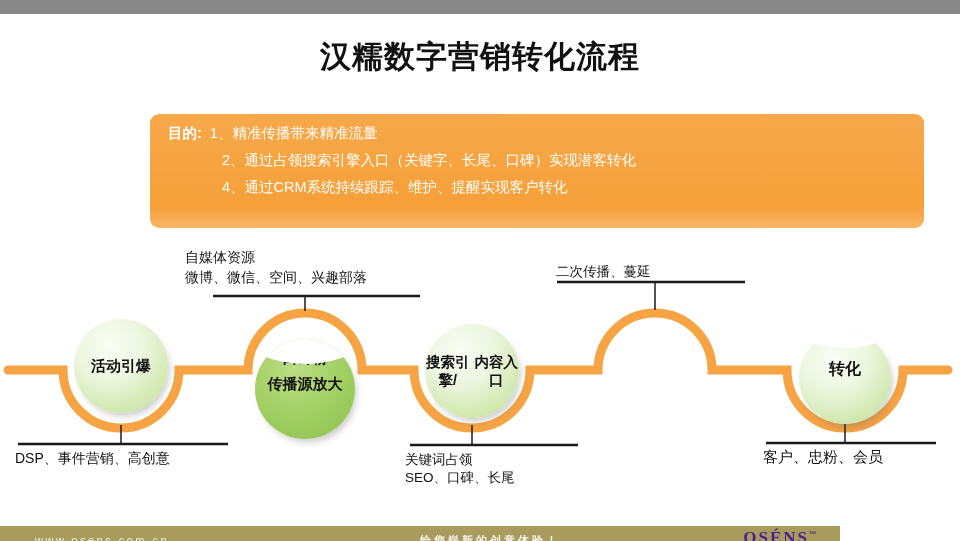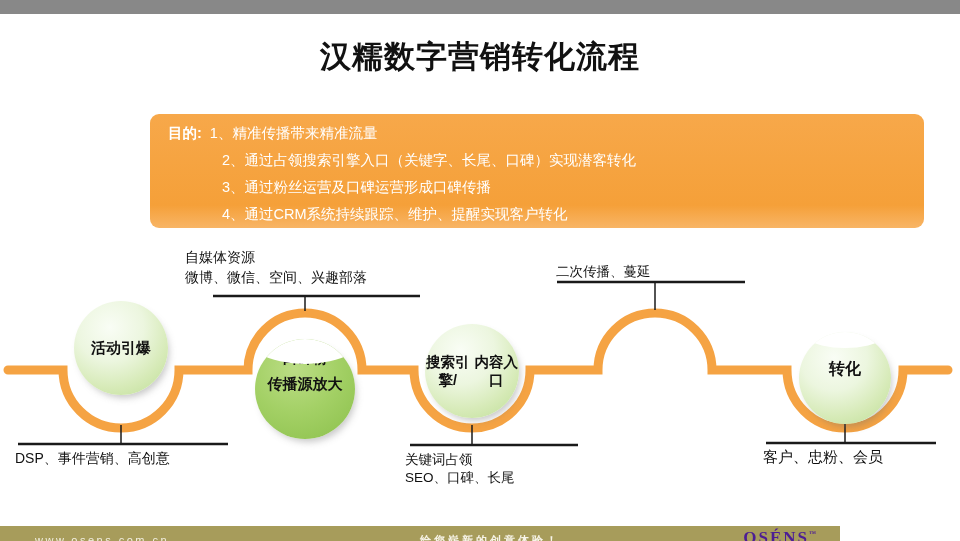--- a/index.html
+++ b/index.html
@@ -19,21 +19,21 @@
   .diagram-svg{position:absolute;left:0;top:0;z-index:1;pointer-events:none;}
   
   .ball{position:absolute;border-radius:50%;overflow:hidden;z-index:2;
         box-shadow:3px 5px 7px -2px rgba(110,110,110,.38);}
   .ball-light{background:radial-gradient(circle at 38% 28%,#f9fdf5 0%,#ecf6df 38%,#d6eab7 68%,#bcdd93 100%);}
   .ball-dark{background:radial-gradient(circle at 40% 30%,#bbdd85 0%,#a3d065 48%,#8bc04b 100%);}
   .scoop{position:absolute;background:#ffffff;border-radius:50%;z-index:2;}
   .node-text{position:absolute;left:0;width:100%;text-align:center;font-weight:800;
              color:#111;font-size:15px;line-height:18px;}
   .under-scoop{z-index:1;} .over-scoop{z-index:3;}
-  #ball1{left:74px;top:287px;width:94px;height:94px;display:flex;align-items:center;justify-content:center;}
+  #ball1{left:74px;top:305px;width:94px;height:94px;display:flex;align-items:center;justify-content:center;}
   #ball2{left:255px;top:325px;width:100px;height:100px;}
   #ball2 .scoop{left:-15%;top:-45%;width:130%;height:70%;}
   #ball2 .t-a{top:10px;} #ball2 .t-b{top:36px;}
   #ball3{left:425px;top:310px;width:94px;height:94px;display:flex;flex-direction:row;
          align-items:center;justify-content:center;gap:3px;}
   #ball3 .node-text{position:static;font-size:14.5px;}
   #ball4{left:606px;top:331px;width:94px;height:94px;}
   #ball4 .scoop{left:-15%;top:-50%;width:130%;height:72%;}
   #ball4 .t-a{top:1px;} #ball4 .t-b{top:28px;}
   #ball5{left:799px;top:318px;width:92px;height:92px;}
@@ -64,21 +64,20 @@
 
 <div class="slide">
 
   <h1 class="title">汉糯数字营销转化流程</h1>
 
   <div class="purpose-box">
     <div class="pline pline1">
       <span class="plabel">目的:</span><span>1、精准传播带来精准流量</span>
     </div>
     <div class="pline pindent">2、通过占领搜索引擎入口（关键字、长尾、口碑）实现潜客转化</div>
-    <div class="pline pindent">3、通过粉丝运营及口碑运营形成口碑传播</div>
     <div class="pline pindent">4、通过CRM系统持续跟踪、维护、提醒实现客户转化</div>
   </div>
 
   <svg class="diagram-svg" width="960" height="541" viewBox="0 0 960 541">
     <path d="M8 356 H63 A58 58 0 0 0 179 356 H248 A57 57 0 0 1 362 356 H414 A58 58 0 0 0 530 356 H598 A57 57 0 0 1 712 356 H787 A58 58 0 0 0 903 356 H948" fill="none" stroke-width="9" stroke-linecap="round" stroke="#F5A343"></path>
     <path d="M121 411 V430" stroke="#1a1a1a" stroke-width="1.5" fill="none"></path>
     <path d="M18 430 H228" stroke="#1a1a1a" stroke-width="2.5" fill="none"></path>
     <path d="M305 282 V297" stroke="#1a1a1a" stroke-width="1.5" fill="none"></path>
     <path d="M213 282 H420" stroke="#1a1a1a" stroke-width="2.5" fill="none"></path>
     <path d="M472 411 V431" stroke="#1a1a1a" stroke-width="1.5" fill="none"></path>

